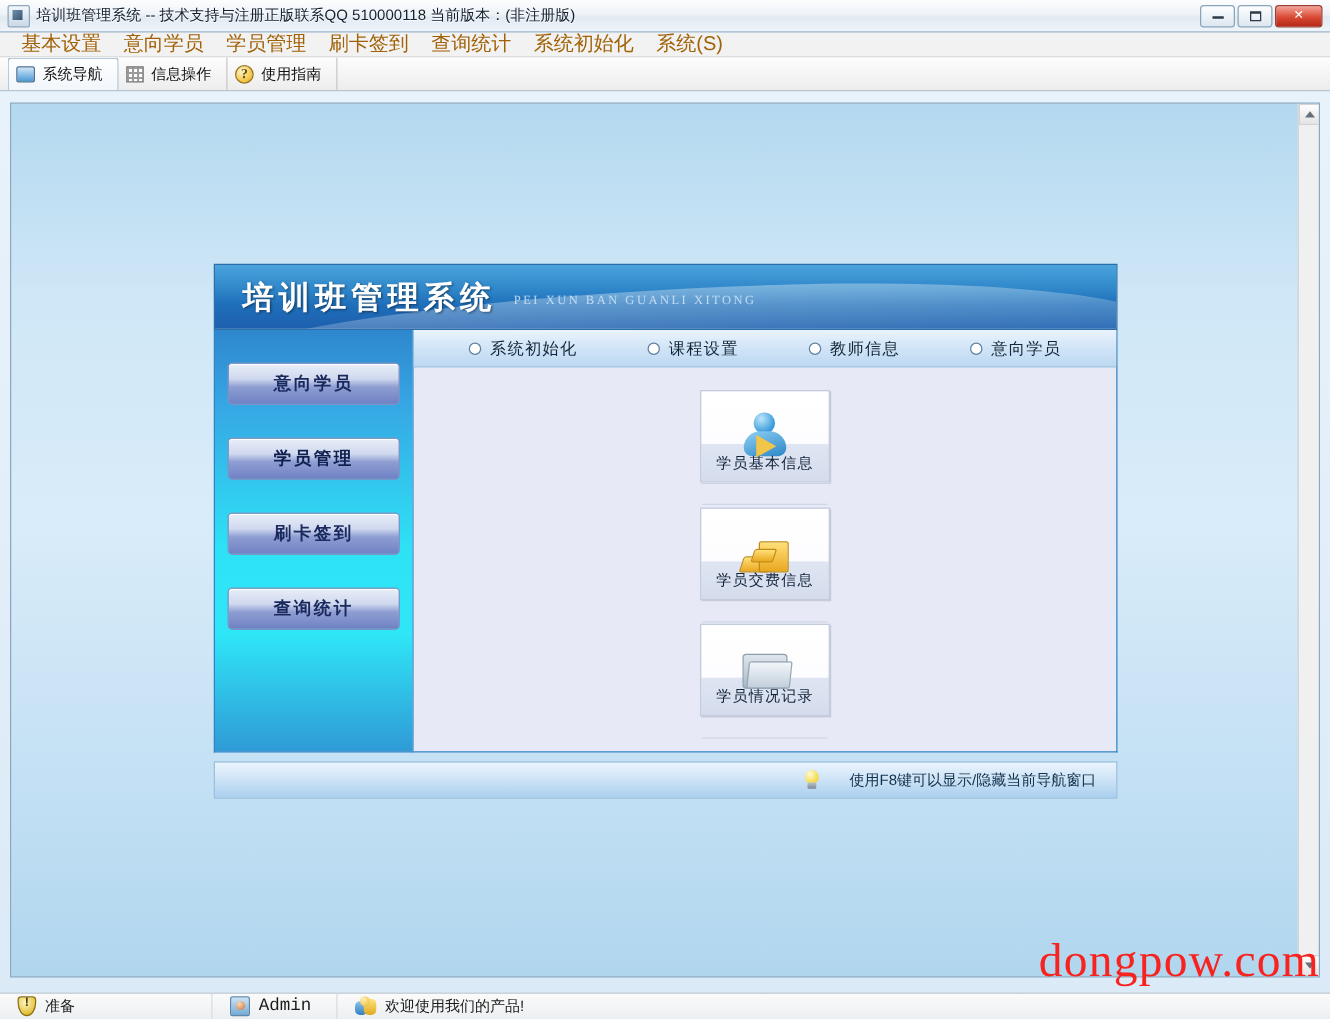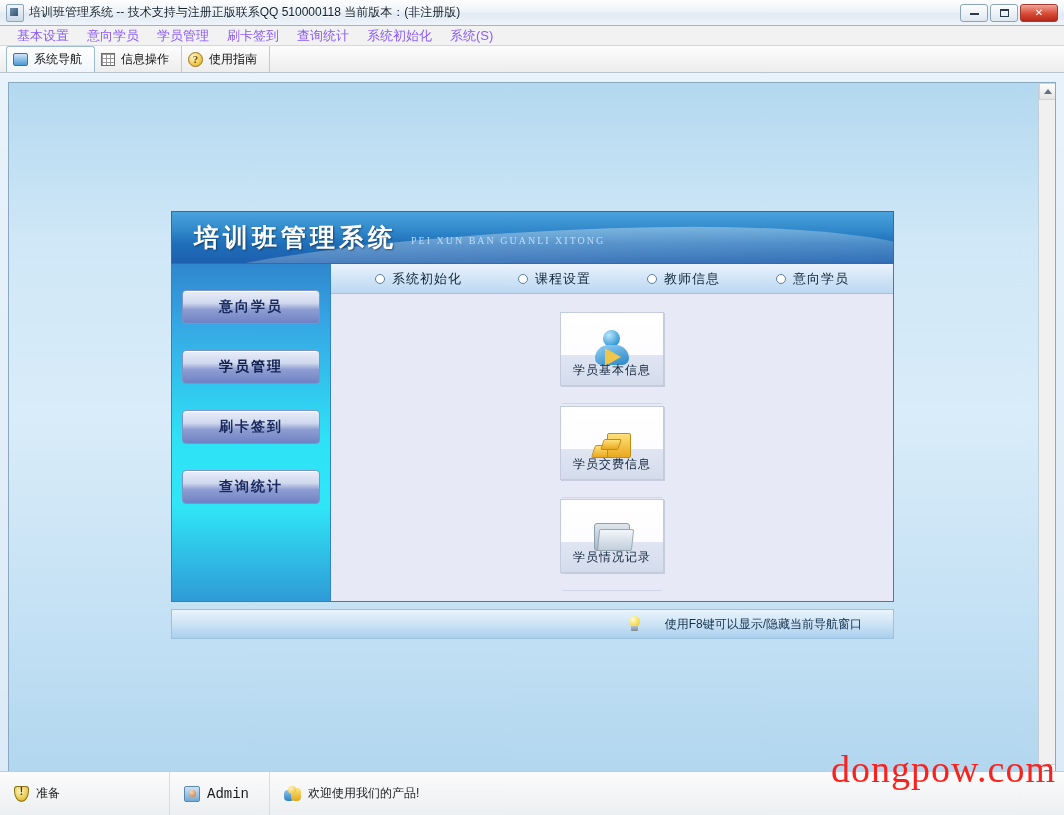--- a/index.html
+++ b/index.html
@@ -51,21 +51,21 @@
   }
   .glyph-min{width:9px;height:3px;border-bottom:2px solid #2b3a47;}
   .glyph-max{width:9px;height:8px;border:1px solid #2b3a47;border-top-width:2px;box-sizing:border-box;}
 
   
   .menubar{
     height:20px;background:#f2f2f2;border-bottom:1px solid #d7d7d7;
     display:flex;align-items:center;padding-left:8px;box-sizing:border-box;
   }
   .menu-item{
-    font-size:13px;color:#8b5cf6;padding:0 9px;white-space:nowrap;cursor:default;
+    font-size:16px;color:#a16207;padding:0 9px;white-space:nowrap;cursor:default;
   }
 
   
   .toolbar{
     height:27px;background:linear-gradient(#fdfdfd,#ededed);
     border-bottom:1px solid #b9c6cf;
     display:flex;align-items:stretch;padding-left:6px;box-sizing:border-box;
   }
   .tool-tab{
     display:flex;align-items:center;gap:6px;padding:0 12px 0 6px;
@@ -237,40 +237,40 @@
     border-left:7px solid transparent;border-right:3px solid transparent;border-top:9px solid #edb41e;}
   .ic-folder .back{position:absolute;left:3px;top:7px;width:34px;height:26px;border-radius:3px;
     background:linear-gradient(180deg,#dfe6ec,#a9b8c6);border:1px solid #8d9eae;}
   .ic-folder .front{position:absolute;left:7px;top:13px;width:33px;height:20px;border-radius:2px;
     background:linear-gradient(180deg,#f2f6fa,#c2cfdb);border:1px solid #97a7b6;transform:skewX(-6deg);}
 
   .hintbar{
     position:absolute;left:0;top:398px;width:723px;height:30px;box-sizing:border-box;
     border:1px solid #9dc0dd;
     background:linear-gradient(180deg,#eaf4fd 0%,#cde3f6 50%,#a9cfee 100%);
-    display:flex;align-items:center;justify-content:flex-end;padding-right:31px;gap:24px;
+    display:flex;align-items:center;justify-content:flex-end;padding-right:16px;gap:24px;
   }
   .bulb{position:relative;width:13px;height:16px;flex:none;}
   .bulb .glass{position:absolute;left:1px;top:0;width:11px;height:11px;border-radius:50%;
     background:radial-gradient(circle at 35% 30%,#fffbd6,#f5d742 70%,#d9ab12);}
   .bulb .base{position:absolute;left:3px;top:10px;width:7px;height:5px;border-radius:1px;
     background:linear-gradient(#b9c3cc,#7b8893);}
   .hint-txt{font-size:12px;color:#12314c;}
 
   
   .watermark{
     position:absolute;right:8px;bottom:24px;
     font-family:"Liberation Serif","DejaVu Serif",serif;
     font-size:38px;color:#f8221f;letter-spacing:1px;white-space:nowrap;
     z-index:40;
   }
 
   
   .statusbar{
-    position:absolute;left:0;bottom:0;width:1064px;height:44px;
+    position:absolute;left:0;bottom:0;width:1064px;height:21px;
     background:linear-gradient(#fbfbfb,#eceff1);
     border-top:1px solid #c3ccd3;
     display:flex;align-items:center;box-sizing:border-box;
   }
   .sb-cell{display:flex;align-items:center;gap:7px;padding:0 14px;height:100%;
     border-right:1px solid #d7dde2;box-sizing:border-box;}
   .sb-cell:last-child{border-right:none;}
   .sb-cell .t{font-size:12px;color:#1b1b1b;}
   .sb-cell .t.mono{font-family:"Liberation Mono","DejaVu Sans Mono",monospace;font-size:14px;}
   .ic-shield{width:15px;height:16px;flex:none;position:relative;

